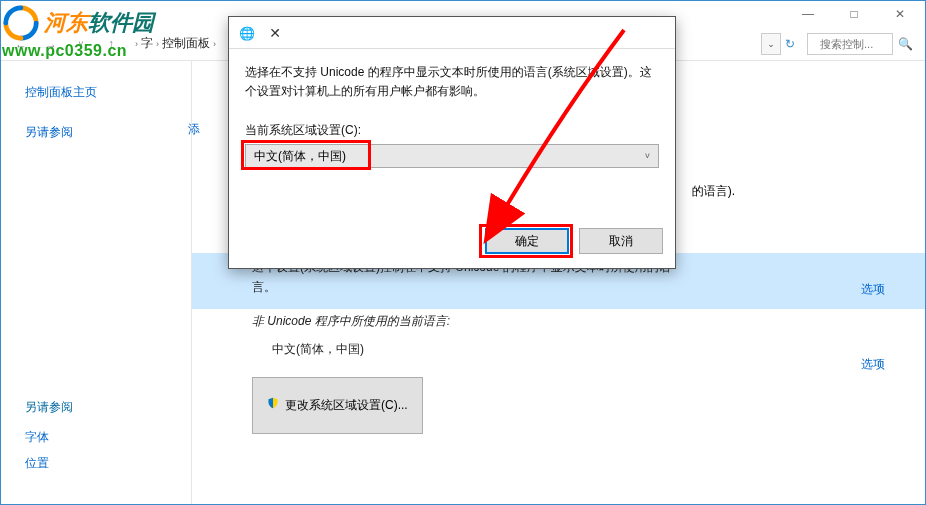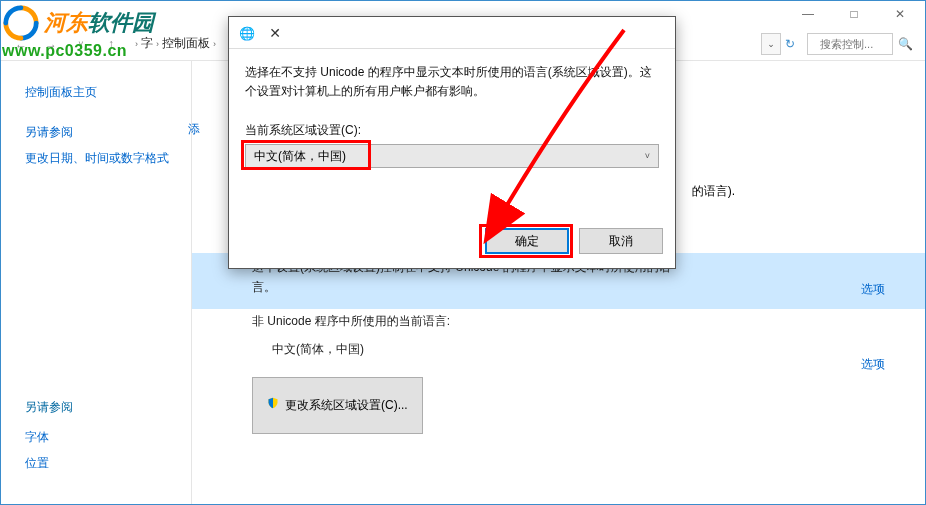--- a/index.html
+++ b/index.html
@@ -23,21 +23,21 @@
 
     .main-content { display: flex; height: calc(100% - 60px); }
     .sidebar { width: 190px; padding: 18px 12px 18px 24px; display: flex; flex-direction: column; }
     .sidebar a { display: block; color: #0066cc; text-decoration: none; font-size: 12px; line-height: 26px; cursor: pointer; }
     .sidebar-gap { flex: 1; }
     .sidebar-footer { margin-bottom: 10px; }
     .sidebar-footer .label { color: #0369a1; font-size: 12px; margin-bottom: 8px; }
 
     .content-area { flex: 1; border-left: 1px solid #e5e5e5; padding: 24px 18px 0 30px; position: relative; }
     .content-inner { padding-left: 30px; padding-top: 80px; color: #222; font-size: 12px; line-height: 20px; }
-    .content-h { font-size: 12px; margin-top: 14px; margin-bottom: 8px; }
+    .content-h { font-size: 12px; margin-top: 14px; margin-bottom: 8px; font-style: italic; }
     .content-indent { padding-left: 20px; margin-bottom: 18px; }
     .btn-locale { background: #e1e1e1; border: 1px solid #adadad; padding: 19px 14px; font-size: 12px; display: inline-flex; align-items: flex-start; gap: 6px; cursor: pointer; }
     .shield { width: 12px; height: 12px; display: inline-block; }
     .option-link { position: absolute; right: 40px; color: #0066cc; cursor: pointer; }
     .opt1 { top: 220px; }
     .opt2 { top: 295px; }
 
     
     .modal { position: absolute; top: 16px; left: 228px; width: 448px; background: #fff; border: 1px solid #555; box-shadow: 0 4px 14px rgba(0,0,0,.35); z-index: 5; }
     .modal-title { height: 32px; display: flex; align-items: center; padding: 0 10px; background: #fff; border-bottom: 1px solid #ddd; }
@@ -96,21 +96,20 @@
       <input class="search-input" placeholder="搜索控制..." style="">
       <span class="search-icon">🔍</span>
     </div>
   </div>
 
   <div class="main-content">
     <div class="sidebar">
       <a>控制面板主页</a>
       <div style="height:14px;"></div>
       <a>另请参阅</a>
-      <a>更改日期、时间或数字格式</a>
       <div class="sidebar-gap"></div>
       <div class="sidebar-footer">
         <div class="label">另请参阅</div>
         <a>字体</a>
         <a>位置</a>
       </div>
     </div>
 
     <div class="content-area">
       <span style="position:absolute; top:60px; left:-4px; color:#0066cc;">添</span>

